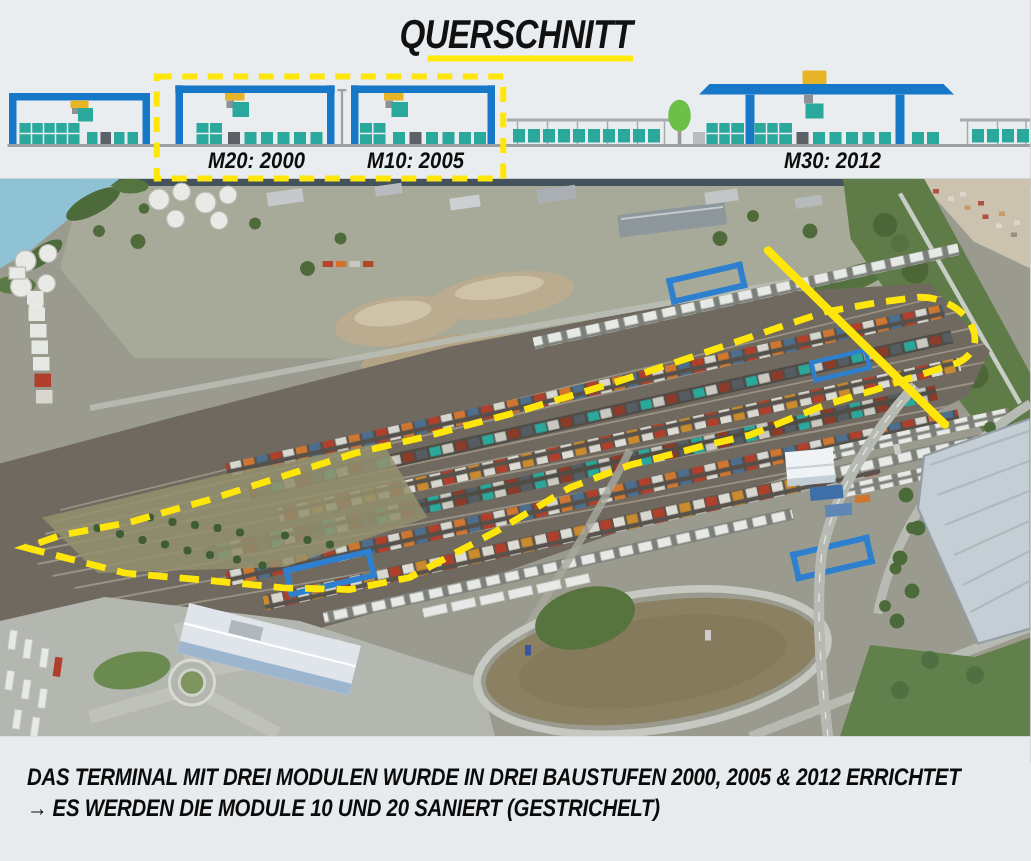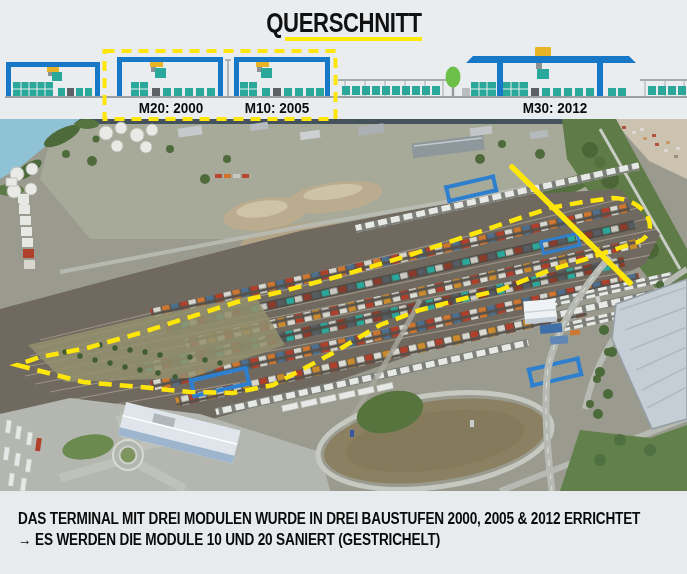--- a/index.html
+++ b/index.html
@@ -1,17 +1,17 @@
 <!DOCTYPE html>
 <html><head>
 <meta charset="utf-8">
 <style>
   html,body{margin:0;padding:0;}
   body{font-family:"Liberation Sans","DejaVu Sans",sans-serif;}
-  .slide{position:relative;width:687px;height:574px;background:#e9edf0;overflow:hidden;}
+  .slide{position:relative;width:687px;height:574px;background:#e9edf0;overflow:hidden;font-style:italic;}
   .band-top{position:absolute;left:0;top:0;width:687px;height:119px;background:#e9edf0;z-index:2;}
   .band-bottom{position:absolute;left:0;top:491px;width:687px;height:83px;background:#e7ebee;z-index:2;}
   .title{position:absolute;left:50%;top:8px;transform:translateX(-50%) scaleX(.82);transform-origin:center;
          font-size:27px;font-weight:800;color:#111;letter-spacing:-.5px;white-space:nowrap;z-index:4;}
   .title-underline{position:absolute;left:285px;top:37px;width:137px;height:4px;background:#ffe90a;z-index:4;}
   .mlabel{position:absolute;top:99px;font-size:15px;font-weight:800;color:#0d0d0d;white-space:nowrap;
           transform:translateX(-50%) scaleX(.9);transform-origin:center;z-index:5;}
   .mlabel.m20{left:171px;} .mlabel.m10{left:277px;} .mlabel.m30{left:555px;}
   .diagram{position:absolute;left:0;top:45px;width:687px;height:78px;z-index:3;}
   .photo{position:absolute;left:0;top:119px;width:687px;height:372px;z-index:1;}

